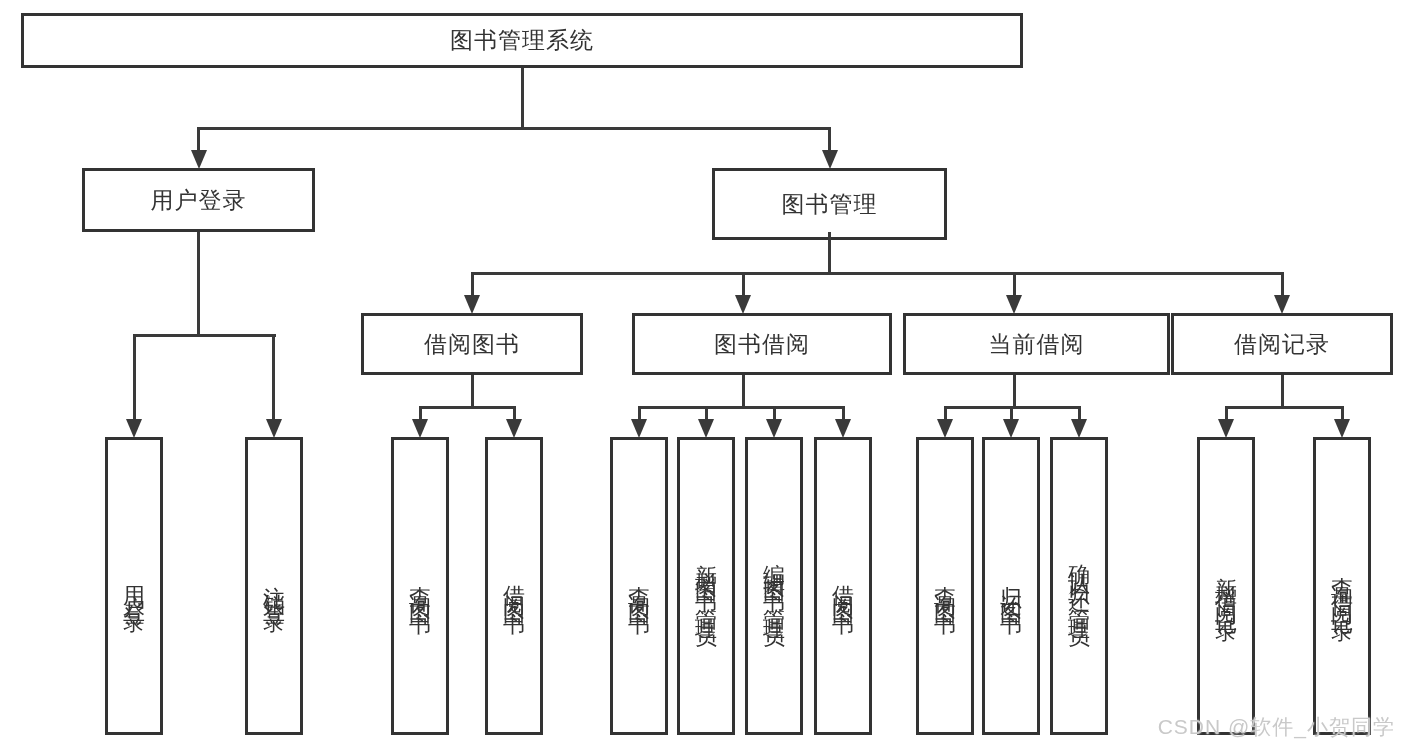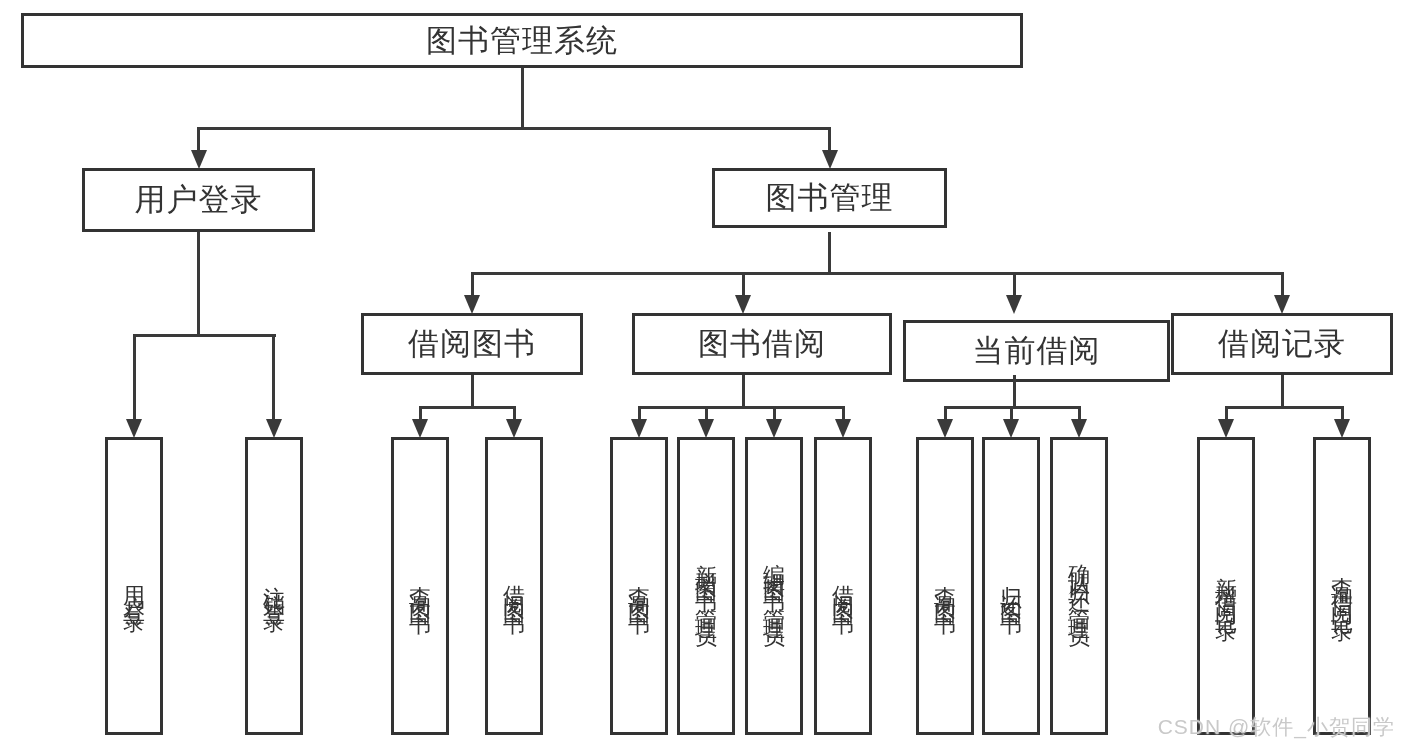--- a/index.html
+++ b/index.html
@@ -17,21 +17,21 @@
   }
   .node {
     position: absolute;
     box-sizing: border-box;
     border: 3px solid #333333;
     background: #ffffff;
     display: flex;
     align-items: center;
     justify-content: center;
     color: #333333;
-    font-size: 31px;
+    font-size: 23px;
     letter-spacing: 1px;
     white-space: nowrap;
   }
   .leaf {
     position: absolute;
     box-sizing: border-box;
     border: 3px solid #333333;
     background: #ffffff;
     display: flex;
     align-items: center;
@@ -82,27 +82,27 @@
 </style>
 </head>
 <body>
 
 <div id="canvas">
 
   <div class="node" style="left:21px; top:13px; width:1002px; height:55px;">图书管理系统</div>
 
   <div class="node" style="left:82px; top:168px; width:233px; height:64px;">用户登录</div>
 
-  <div class="node" style="left:712px; top:168px; width:235px; height:60px;">图书管理</div>
+  <div class="node" style="left:712px; top:168px; width:235px; height:72px;">图书管理</div>
 
   <div class="node" style="left:361px; top:313px; width:222px; height:62px;">借阅图书</div>
 
   <div class="node" style="left:632px; top:313px; width:260px; height:62px;">图书借阅</div>
 
-  <div class="node" style="left:903px; top:320px; width:267px; height:62px;">当前借阅</div>
+  <div class="node" style="left:903px; top:313px; width:267px; height:62px;">当前借阅</div>
 
   <div class="node" style="left:1171px; top:313px; width:222px; height:62px;">借阅记录</div>
 
   <div class="leaf" style="left:105px; top:437px; width:58px; height:298px;">用户登录</div>
 
   <div class="leaf" style="left:245px; top:437px; width:58px; height:298px;">注销登录</div>
 
   <div class="leaf" style="left:391px; top:437px; width:58px; height:298px;">查询图书</div>
 
   <div class="leaf" style="left:485px; top:437px; width:58px; height:298px;">借阅图书</div>

